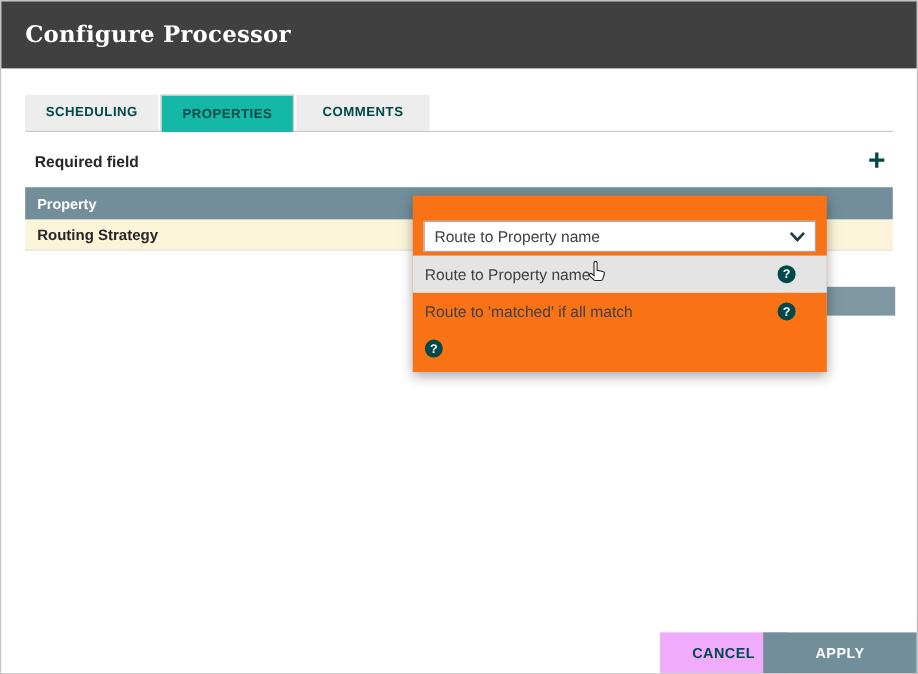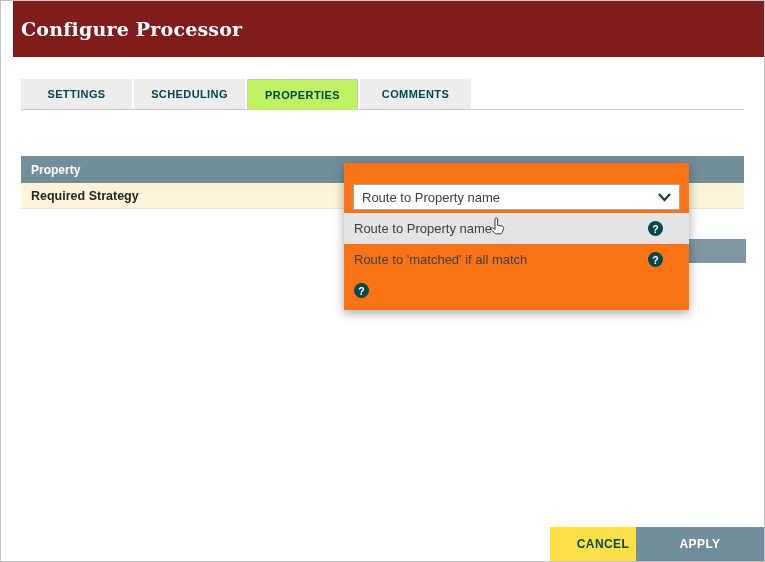--- a/index.html
+++ b/index.html
@@ -12,23 +12,23 @@
   }
   .dialog {
     position: absolute; inset: 0;
     border: 1px solid #c4c4c4;
     background: #fff;
     overflow: hidden;
   }
 
   
   .dlg-header {
-    position: absolute; top: 0; left: 12px; right: 0; height: 56px;
-    background: #7f1d1d;
-    display: flex; align-items: center; padding-left: 8px;
+    position: absolute; top: 0; left: 0; right: 0; height: 56px;
+    background: #404040;
+    display: flex; align-items: center; padding-left: 20px;
   }
   .dlg-title {
     font-family: "DejaVu Serif", serif;
     font-size: 19px; font-weight: 700; color: #fff;
     letter-spacing: .2px;
   }
 
   
   .tabbar {
     position: absolute; left: 20px; right: 20px; top: 78px; height: 31px;
@@ -43,21 +43,21 @@
     width: 111px; height: 30px; line-height: 30px;
     text-align: center;
     font-size: 11px; font-weight: 700; letter-spacing: .4px;
     color: #004849;
     background: #ededed;
     margin-right: 2px;
     cursor: pointer;
   }
   .tab.active {
     height: 31px; line-height: 30px;
-    background: #bef264;
+    background: #14b8a6;
     border: 1px solid #c9c9c9; border-bottom: none;
     z-index: 1;
     text-align: center;
   }
 
   
   .required-row {
     position: absolute; left: 20px; right: 20px; top: 118px; height: 30px;
     display: flex; justify-content: space-between; align-items: center;
   }
@@ -125,46 +125,51 @@
 
   
   .cursor { position: absolute; left: 489px; top: 216px; z-index: 6; pointer-events: none; }
 
   
   .btn {
     position: absolute; bottom: 0; height: 34px;
     border: none; cursor: pointer; font-family: inherit;
     font-size: 12px; font-weight: 700; letter-spacing: .4px;
   }
-  .btn.cancel { right: 108px; width: 106px; background: #fde047; color: #004849; }
+  .btn.cancel { right: 108px; width: 106px; background: #f0abfc; color: #004849; }
   .btn.apply  { right: 0; width: 128px; background: #728e9b; color: #fff; }
 </style>
 </head>
 <body>
 
 <div class="dialog">
 
   <div class="dlg-header">
     <span class="dlg-title">Configure Processor</span>
   </div>
 
   <div class="tabbar">
-    <div class="tab">SETTINGS</div>
     <div class="tab">SCHEDULING</div>
     <div class="tab active">PROPERTIES</div>
     <div class="tab">COMMENTS</div>
   </div>
 
+  <div class="required-row">
+    <span class="required-label">Required field</span>
+    <button class="add-btn">
+      <span>+</span>
+    </button>
+  </div>
 
   <div class="tbl-header">
     <span>Property</span>
   </div>
 
   <div class="tbl-row">
-    <span>Required Strategy</span>
+    <span>Routing Strategy</span>
   </div>
 
   <div class="hidden-strip"></div>
 
   <div class="popup">
     <div class="combo">
       <span>Route to Property name</span>
       <span class="chevron">
         <svg width="13" height="9" viewBox="0 0 13 9">
             <path d="M1 1 L6.5 7 L12 1" fill="none" stroke="#1b3e45" stroke-width="2.2"></path>

